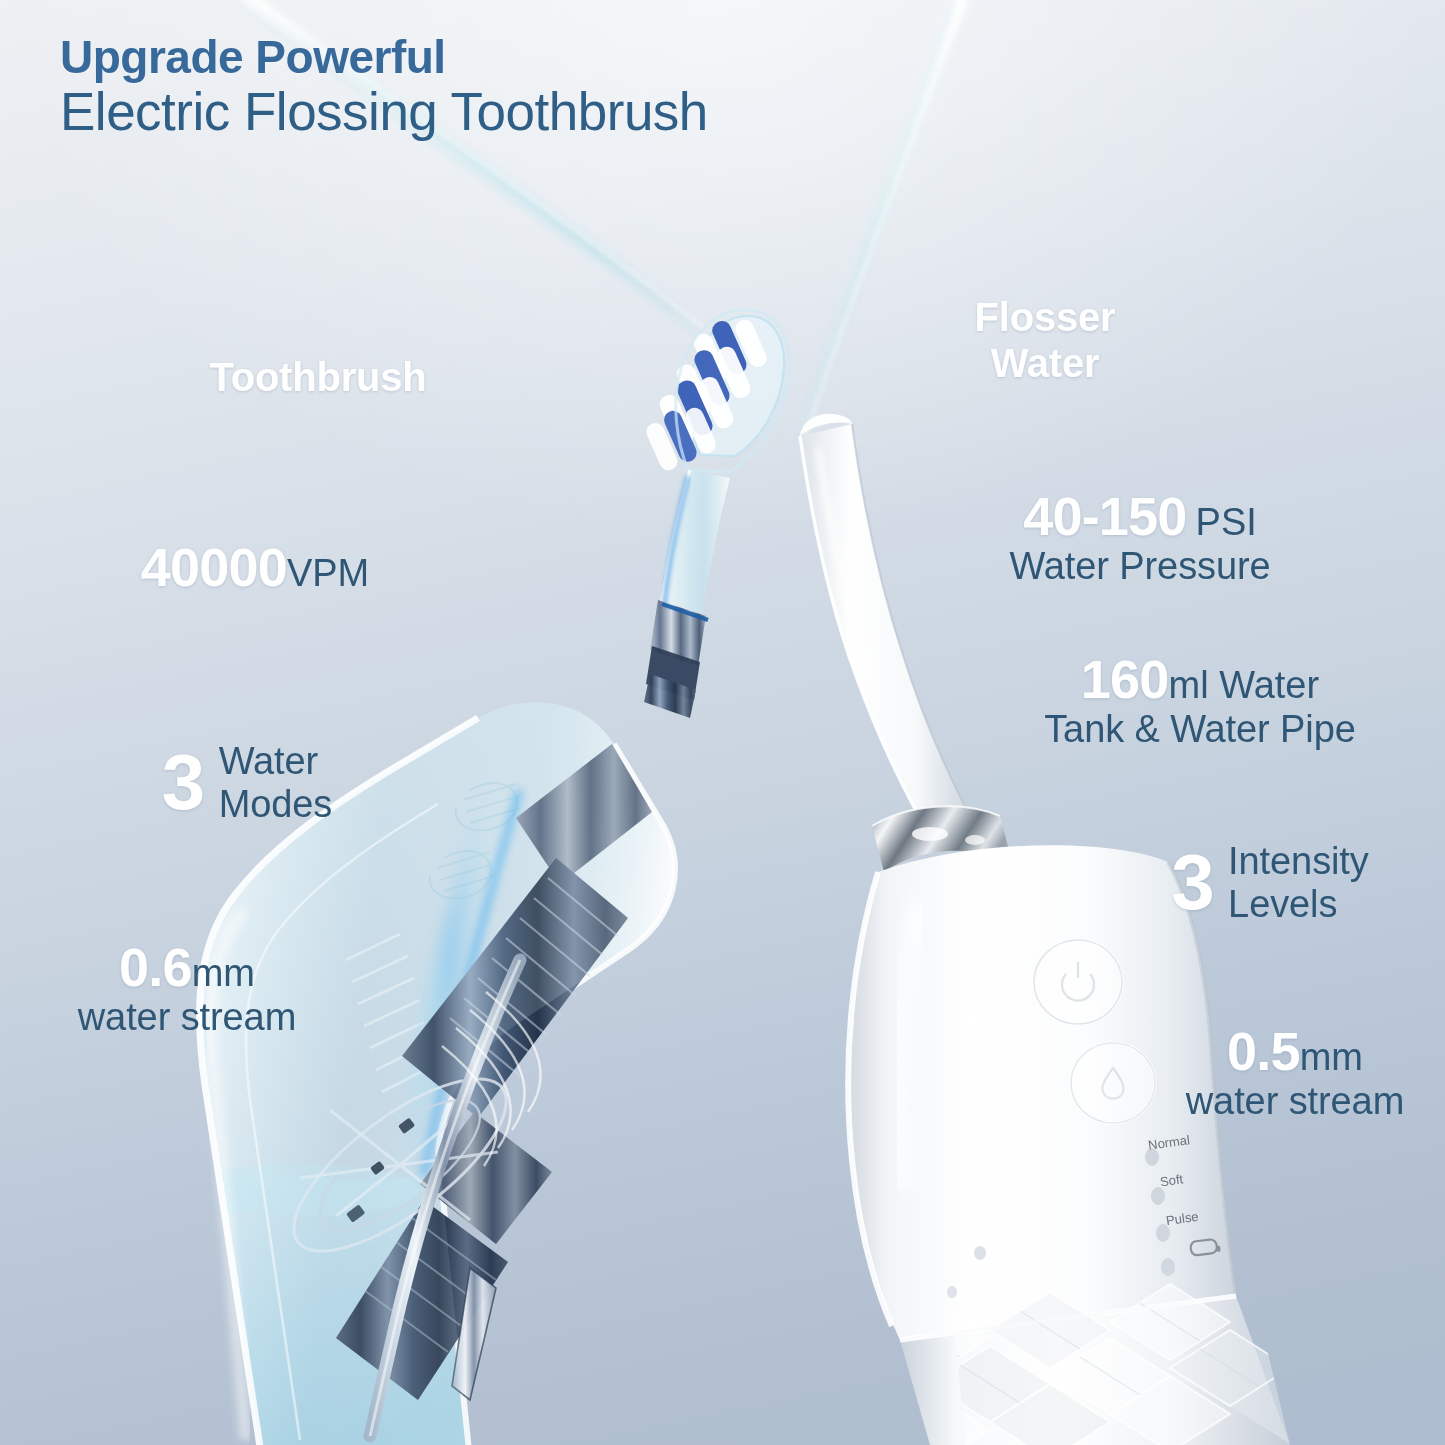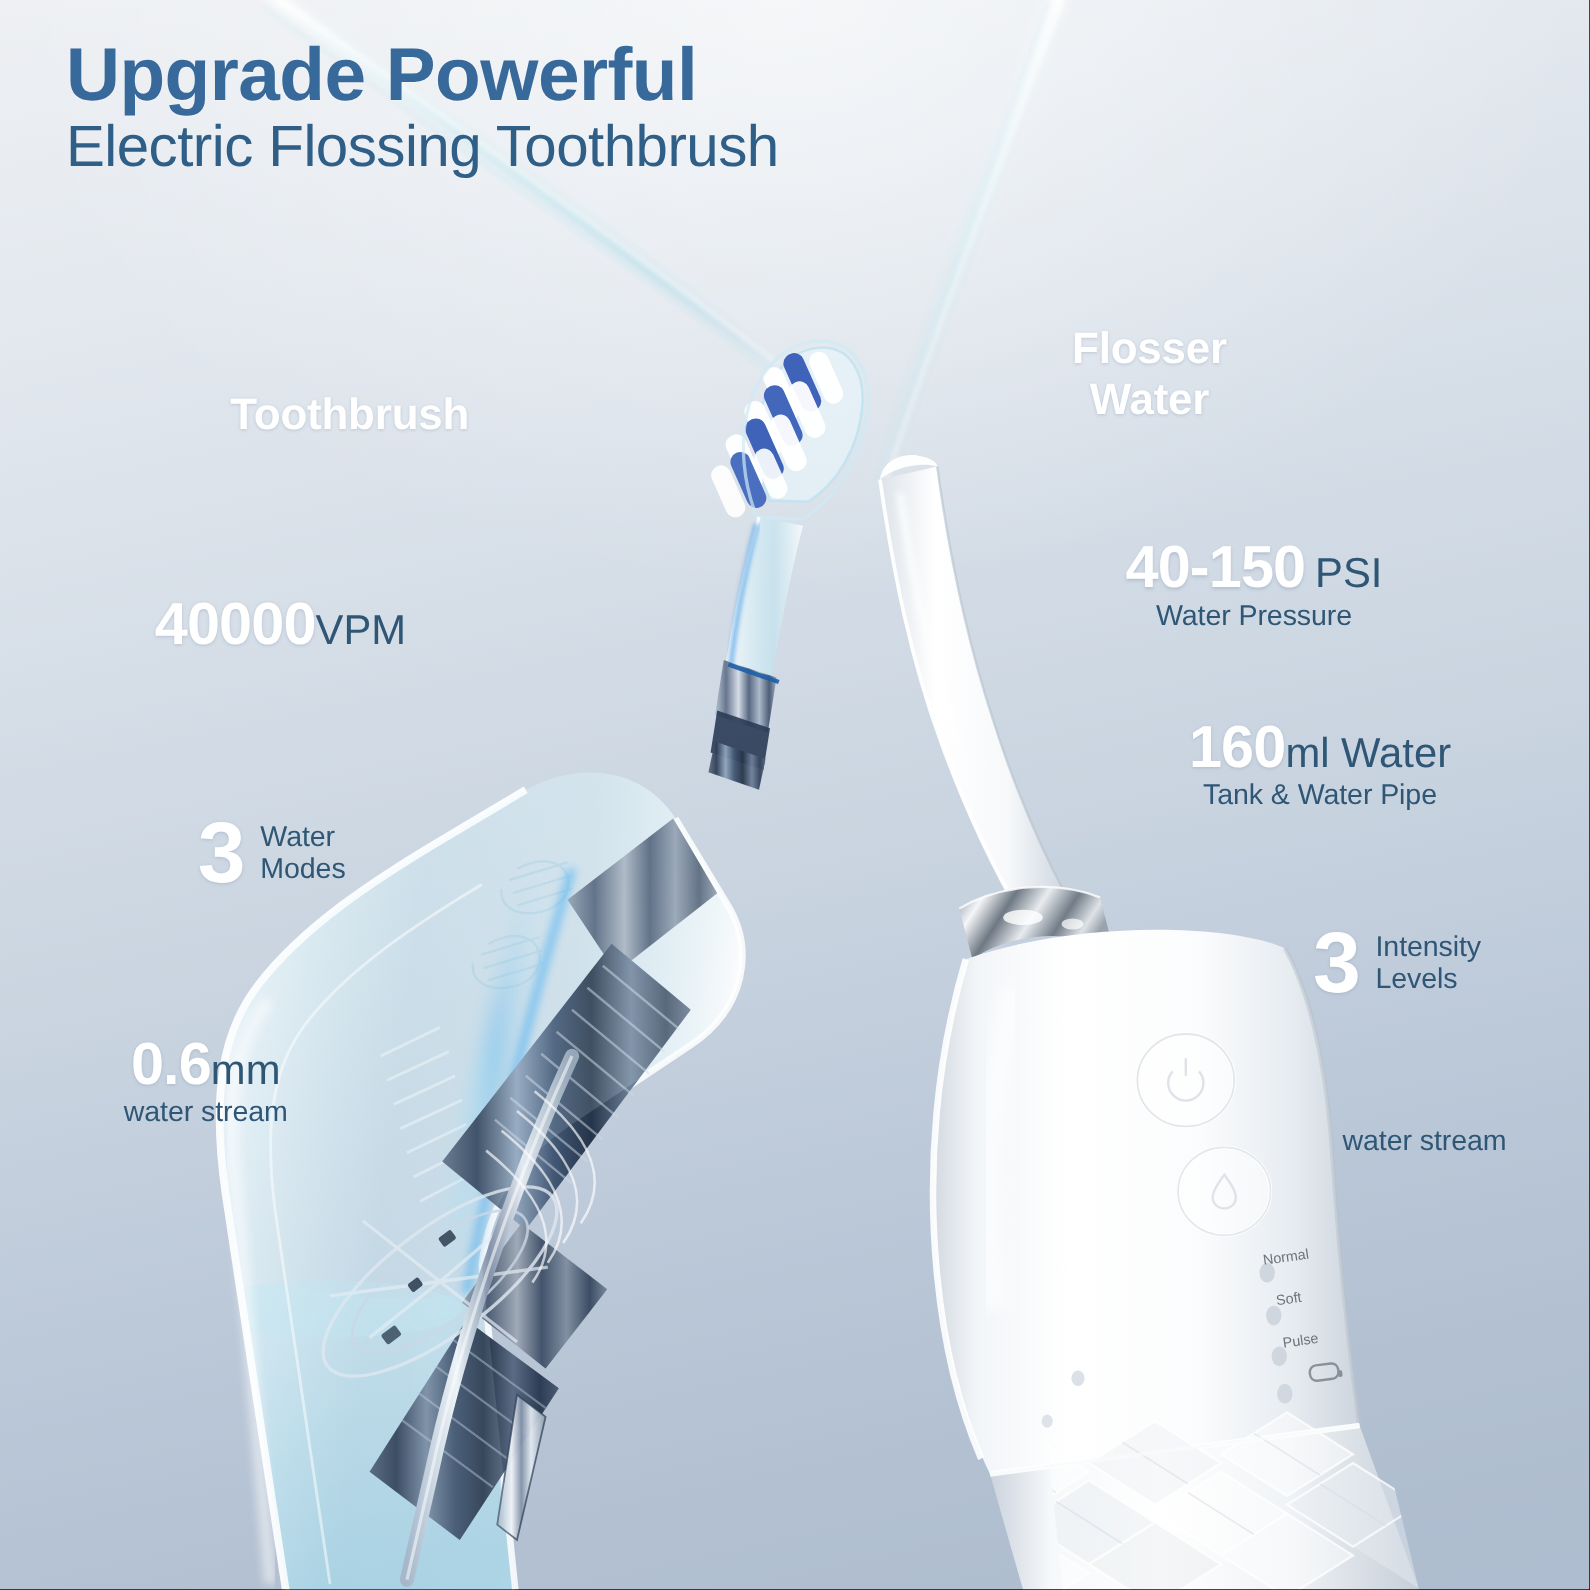--- a/index.html
+++ b/index.html
@@ -24,21 +24,21 @@
   }
 
   
   .headline-wrap {
     position: absolute;
     left: 60px; top: 34px;
     width: 1330px;
     z-index: 40;
   }
   .headline-1 {
-    font-size: 68px;
+    font-size: 46px;
     font-weight: bold;
     letter-spacing: -0.5px;
     color: #38699b;
     line-height: 1.02;
     margin: 0;
     text-shadow: 0 1px 2px rgba(255,255,255,0.35);
   }
   .headline-2 {
     font-size: 53px;
     font-weight: 300;
@@ -79,21 +79,21 @@
     line-height: 0.9;
     text-shadow: 0 1px 3px rgba(110,130,155,0.30);
   }
   .unit {
     color: #2f5775;
     font-size: 38px;
     font-weight: normal;
   }
   .sub {
     color: #2f5775;
-    font-size: 26px;
+    font-size: 38px;
     font-weight: normal;
     letter-spacing: -0.1px;
     line-height: 1.12;
   }
   .inline-stack {
     display: inline-block;
     vertical-align: middle;
     text-align: left;
     margin-left: 10px;
   }
@@ -614,16 +614,19 @@
     <div class="row">
       <span class="big-xl num-inline">3</span>
       <span class="inline-stack">
         <span class="sub" style="display:block;">Intensity</span>
         <span class="sub" style="display:block; text-align:left;">Levels</span>
       </span>
     </div>
   </div>
 
   <div class="spec" style="left:1150px; top:1022px; width:290px;">
+    <div class="row">
+      <span class="big">0.5</span><span class="unit">mm</span>
+    </div>
     <div class="sub">water stream</div>
   </div>
 
 </div>
 
 </body></html>

